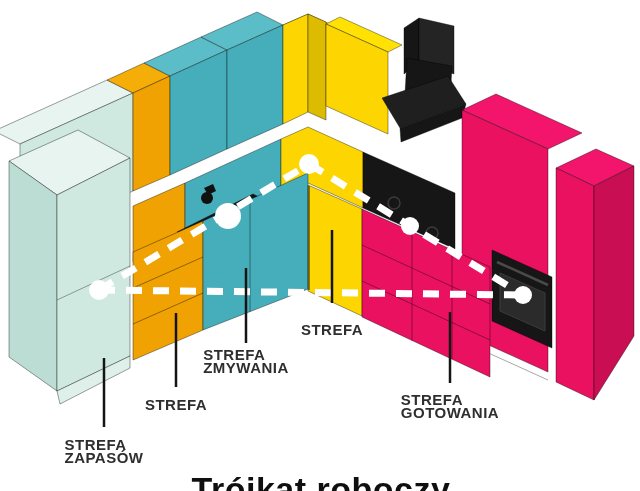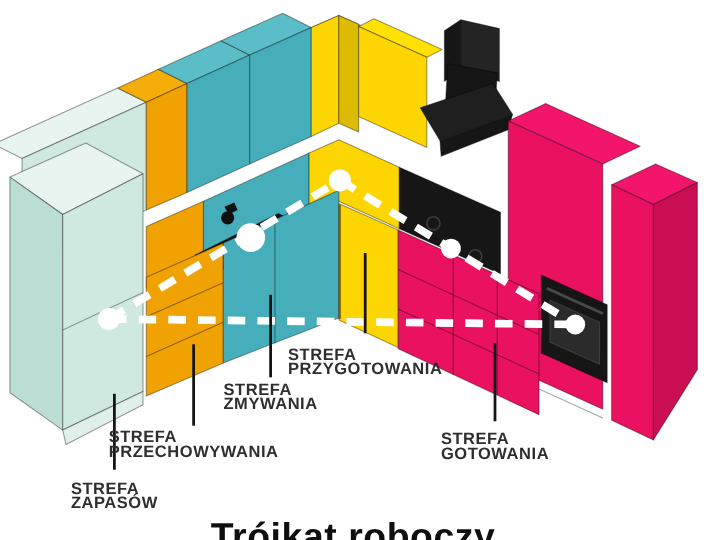--- a/index.html
+++ b/index.html
@@ -148,29 +148,27 @@
     <line x1="450" y1="312" x2="450" y2="383"></line>
   </g>
 </svg>
 
 <div class="zone-label" id="lbl-supplies">
   <span>STREFA</span>
   <span>ZAPASÓW</span>
 </div>
 <div class="zone-label" id="lbl-storage">
   <span>STREFA</span>
-  <span>PRZECHOWYWANIA</span>
 </div>
 <div class="zone-label" id="lbl-washing">
   <span>STREFA</span>
   <span>ZMYWANIA</span>
 </div>
 <div class="zone-label" id="lbl-preparation">
   <span>STREFA</span>
-  <span>PRZYGOTOWANIA</span>
 </div>
 <div class="zone-label" id="lbl-cooking">
   <span>STREFA</span>
   <span>GOTOWANIA</span>
 </div>
 
 <div id="title">Trójkąt roboczy</div>
 
 </div>
 

